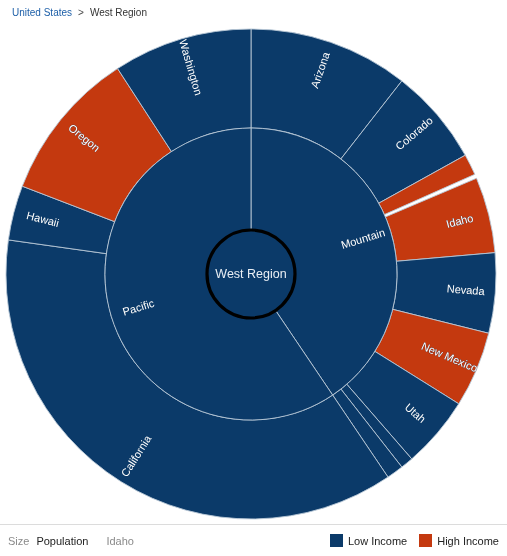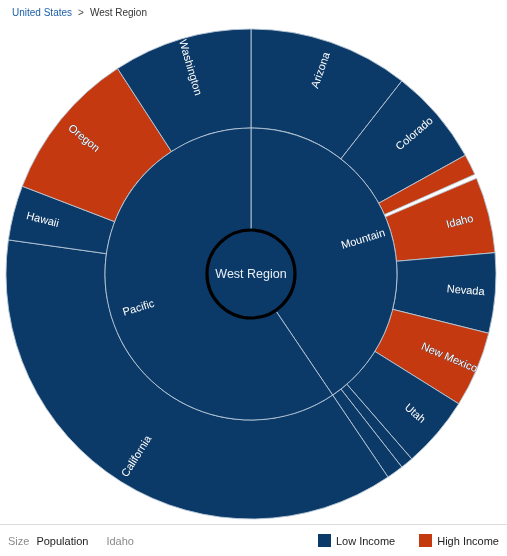--- a/index.html
+++ b/index.html
@@ -36,21 +36,21 @@
   }
   #footer{
     position:absolute;left:0;bottom:0;width:507px;height:32px;
     border-top:1px solid #dcdcdc;
     display:flex;align-items:center;box-sizing:border-box;
     padding:0 8px;font-size:11px;
   }
   #footer .enc-key{color:#8a8a8a;margin-right:7px;}
   #footer .enc-val{color:#222222;margin-right:18px;text-align:center;}
   #legend{margin-left:auto;display:flex;align-items:center;}
-  #legend .legend-item{display:flex;align-items:center;margin-left:24px;}
+  #legend .legend-item{display:flex;align-items:center;margin-left:12px;}
   #legend .swatch{width:13px;height:13px;margin-right:5px;display:inline-block;}
   #legend .legend-label{color:#222222;font-size:11px;}
 </style>
 </head>
 <body>
 
 <div id="breadcrumb">
   <span class="crumb-link">United States</span>
   <span class="crumb-sep">&gt;</span>
   <span class="crumb-current">West Region</span>

